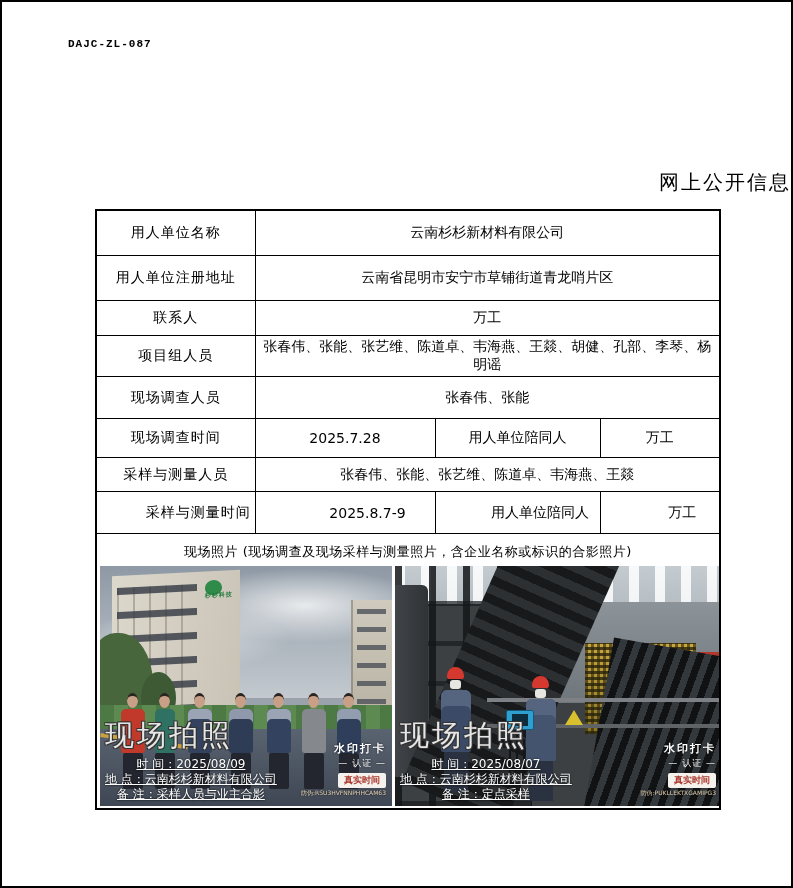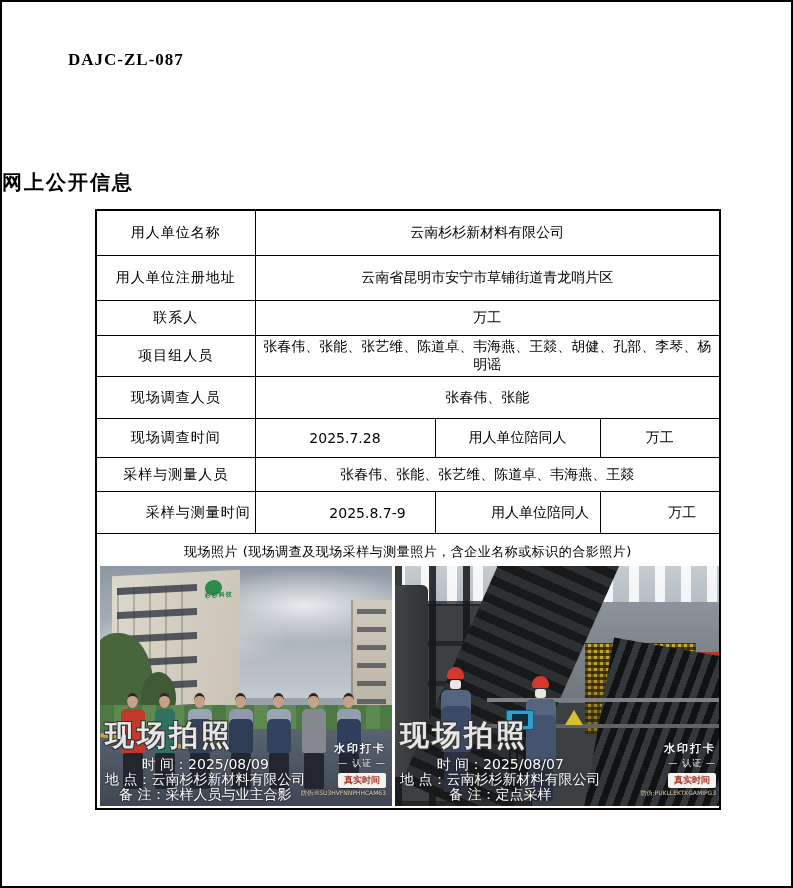--- a/index.html
+++ b/index.html
@@ -1,21 +1,21 @@
 <!DOCTYPE html>
 <html><head>
 <meta charset="utf-8">
 <style>
   html,body{margin:0;padding:0;background:#fff;}
   .page{position:relative;width:793px;height:888px;background:#fff;box-sizing:border-box;
         border:2px solid #000;font-family:"DejaVu Sans",sans-serif;color:#000;overflow:hidden;}
-  .doc-code{position:absolute;left:66px;top:36px;font-family:Liberation Serif, serif;
-            font-weight:bold;font-size:17px;letter-spacing:1px;margin-top:12px;}
+  .doc-code{position:absolute;left:66px;top:36px;font-family:Liberation Mono, monospace;
+            font-weight:bold;font-size:11px;letter-spacing:1px;}
   .title{position:absolute;left:0;top:95px;width:100%;text-align:center;font-size:23px;font-weight:bold;letter-spacing:2px;}
-  .subtitle{position:absolute;left:0;top:167px;width:100%;text-align:left;font-size:20px;font-weight:bold;letter-spacing:2px;}
+  .subtitle{position:absolute;left:0;top:167px;width:100%;text-align:right;font-size:20px;font-weight:normal;letter-spacing:2px;}
 
   table.info-table{position:absolute;left:77px;top:207px;width:624px;border-collapse:collapse;
             table-layout:fixed;border:2px solid #000;margin-left:16px;}
   table.info-table td{border:1px solid #000;font-size:14px;text-align:center;vertical-align:middle;
             padding:2px 3px;overflow:hidden;}
   td.lbl{letter-spacing:1px;}
   tr.r1 td{height:40px;} tr.r2 td{height:40px;} tr.r3 td{height:30px;}
   tr.r4 td{height:64px;} tr.r5 td{height:31px;} tr.r6 td{height:37px;}
   tr.r7 td{height:34px;} tr.r8 td{height:29px;} tr.r9 td{height:37px;padding-left:48px;}
   .two-line div{line-height:1.7;}
@@ -90,24 +90,24 @@
   .worker .body{width:30px;height:62px;border-radius:6px 6px 2px 2px;margin-top:1px;background:#3b4a66;box-shadow:inset 0 16px 0 #55657f;}
   .worker .leg{width:24px;height:40px;background:#2a3140;}
   .w1{left:14%;top:42%;} .w2{left:40%;top:46%;}
   .w2 .body{background:#44536e;}
   .instrument{position:absolute;left:34%;top:60%;width:26px;height:18px;background:#2f9fd0;border:1px solid #15597a;border-radius:2px;}
   .instrument:before{content:"";position:absolute;inset:3px 5px;background:#0d2d3e;}
   .tripod{position:absolute;left:37%;top:68%;width:2px;height:34px;background:#14161a;
      box-shadow:-7px 10px 0 #14161a, 7px 10px 0 #14161a;}
 
   
-  .wm-big{position:absolute;left:5px;bottom:50px;font-size:29px;font-weight:bold;letter-spacing:3px;
+  .wm-big{position:absolute;left:5px;bottom:50px;font-size:29px;font-weight:normal;letter-spacing:3px;
      color:rgba(245,245,245,.92);text-shadow:1px 1px 0 #333,-1px -1px 0 #333,1px -1px 0 #333,-1px 1px 0 #333;text-align:center;}
-  .wm-lines{position:absolute;left:5px;bottom:4px;font-size:14px;line-height:15px;color:#fff;
-     text-shadow:0 0 2px rgba(0,0,0,.9);white-space:nowrap;}
+  .wm-lines{position:absolute;left:5px;bottom:4px;font-size:12px;line-height:15px;color:#fff;
+     text-shadow:0 0 2px rgba(0,0,0,.9);white-space:nowrap;text-decoration:underline;}
   .stamp{position:absolute;right:6px;bottom:8px;text-align:right;color:#fff;text-shadow:0 0 2px rgba(0,0,0,.8);}
   .stamp .s1{font-size:11px;font-weight:bold;letter-spacing:2px;}
   .stamp .s2{font-size:9px;letter-spacing:1px;margin-top:1px;}
   .stamp .badge{display:inline-block;margin-top:2px;background:#f5f2ee;color:#a8352a;font-size:9px;
      font-weight:bold;padding:1px 6px;border-radius:2px;text-shadow:none;}
   .stamp .code{font-size:6px;margin-top:1px;color:rgba(255,235,200,.85);letter-spacing:0;}
 </style>
 </head>
 <body>
 

